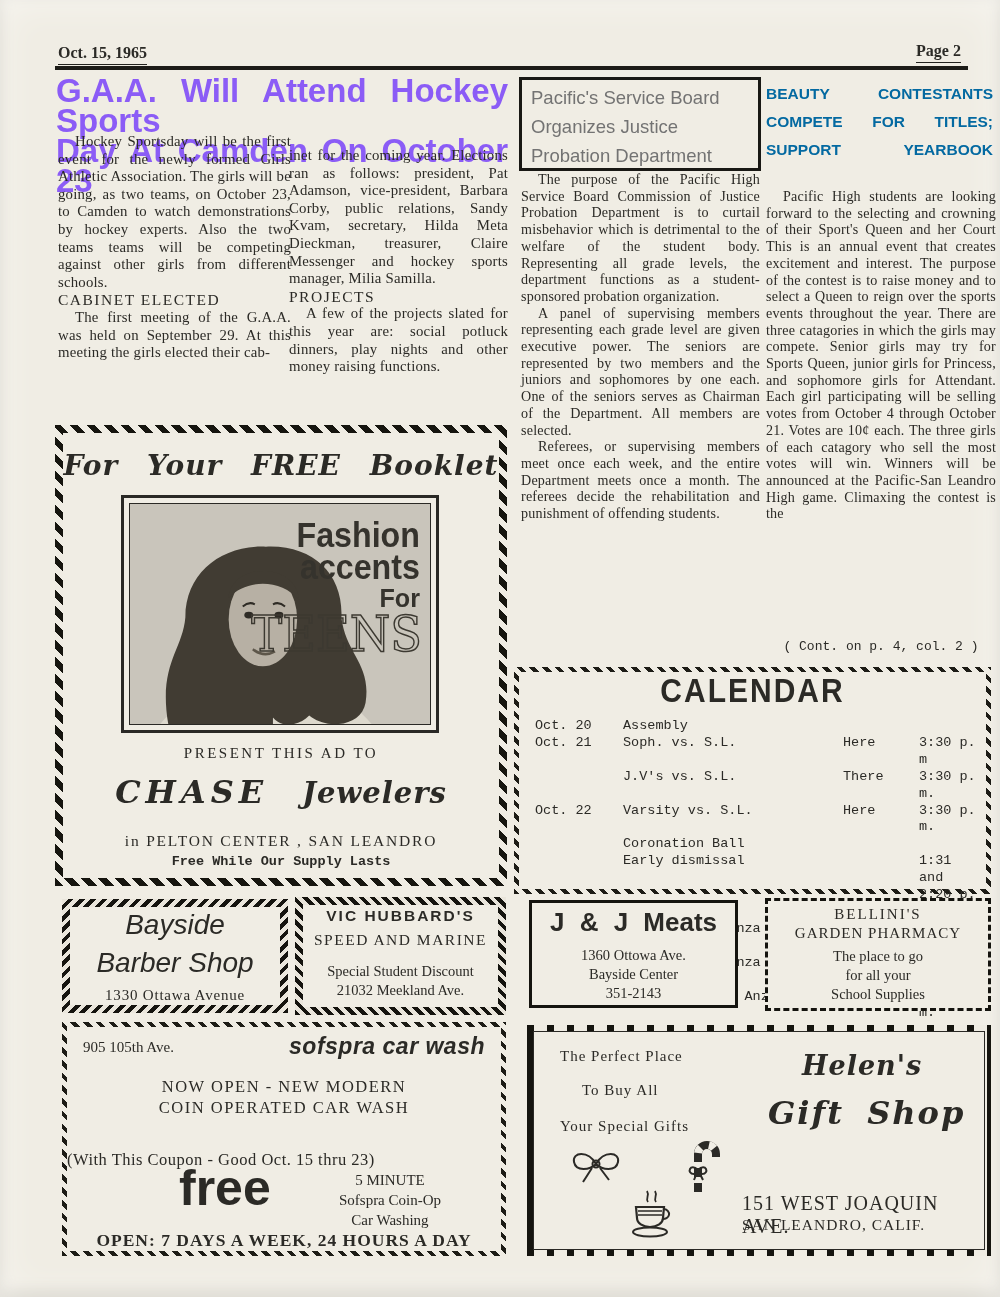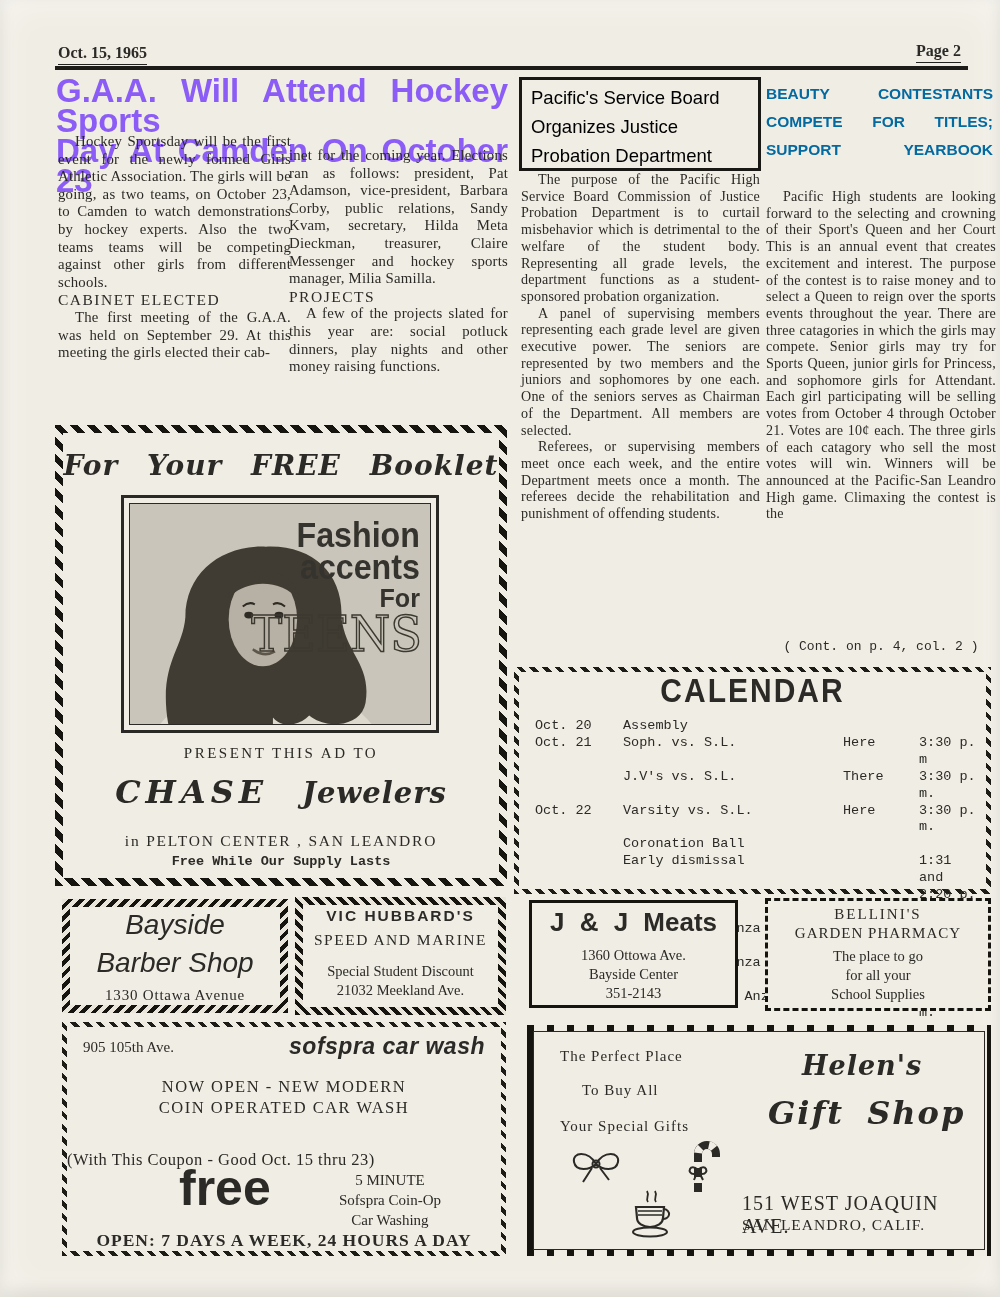--- a/index.html
+++ b/index.html
@@ -11,21 +11,21 @@
   }
   .abs{position:absolute;box-sizing:border-box;}
   
   .hdr-date{left:58px;top:44px;font-size:16px;font-weight:bold;border-bottom:1.5px solid #23221e;padding-bottom:2px;}
   .hdr-page{left:916px;top:42px;font-size:16px;font-weight:bold;border-bottom:1.5px solid #23221e;padding-bottom:2px;}
   .hdr-rule{left:55px;top:66px;width:913px;height:4px;background:#1d1c18;}
   
   .gaa-hl{left:56px;top:76px;width:452px;font-family:"Liberation Sans",sans-serif;font-weight:700;font-size:33px;line-height:30px;color:#8b5cf6;}
   .gaa-hl div{text-align:justify;text-align-last:justify;}
   .pac-box{left:519px;top:77px;width:242px;height:94px;border:3px solid #191814;padding:3px 4px 0 9px;
-    font-family:"Liberation Sans",sans-serif;font-size:18.5px;line-height:29px;color:#000000;}
+    font-family:"Liberation Sans",sans-serif;font-size:18.5px;line-height:29px;color:#737373;}
   .beauty-hl{left:766px;top:80px;width:227px;font-family:"Liberation Sans",sans-serif;font-weight:700;font-size:15.5px;line-height:28px;color:#0369a1;}
   .beauty-hl div{text-align:justify;text-align-last:justify;}
   
   .col{font-size:14.8px;line-height:17.6px;text-align:justify;letter-spacing:.2px;}
   .col3,.col4{font-size:14.1px;line-height:16.7px;}
   .col p{margin:0;}
   .indent{text-indent:17px;}
   .subhead{font-size:15.5px;letter-spacing:1.5px;margin:8px 0 6px 0;font-variant:normal;}
   .c1{left:58px;top:133px;width:233px;}
   .c2{left:289px;top:147px;width:219px;}

